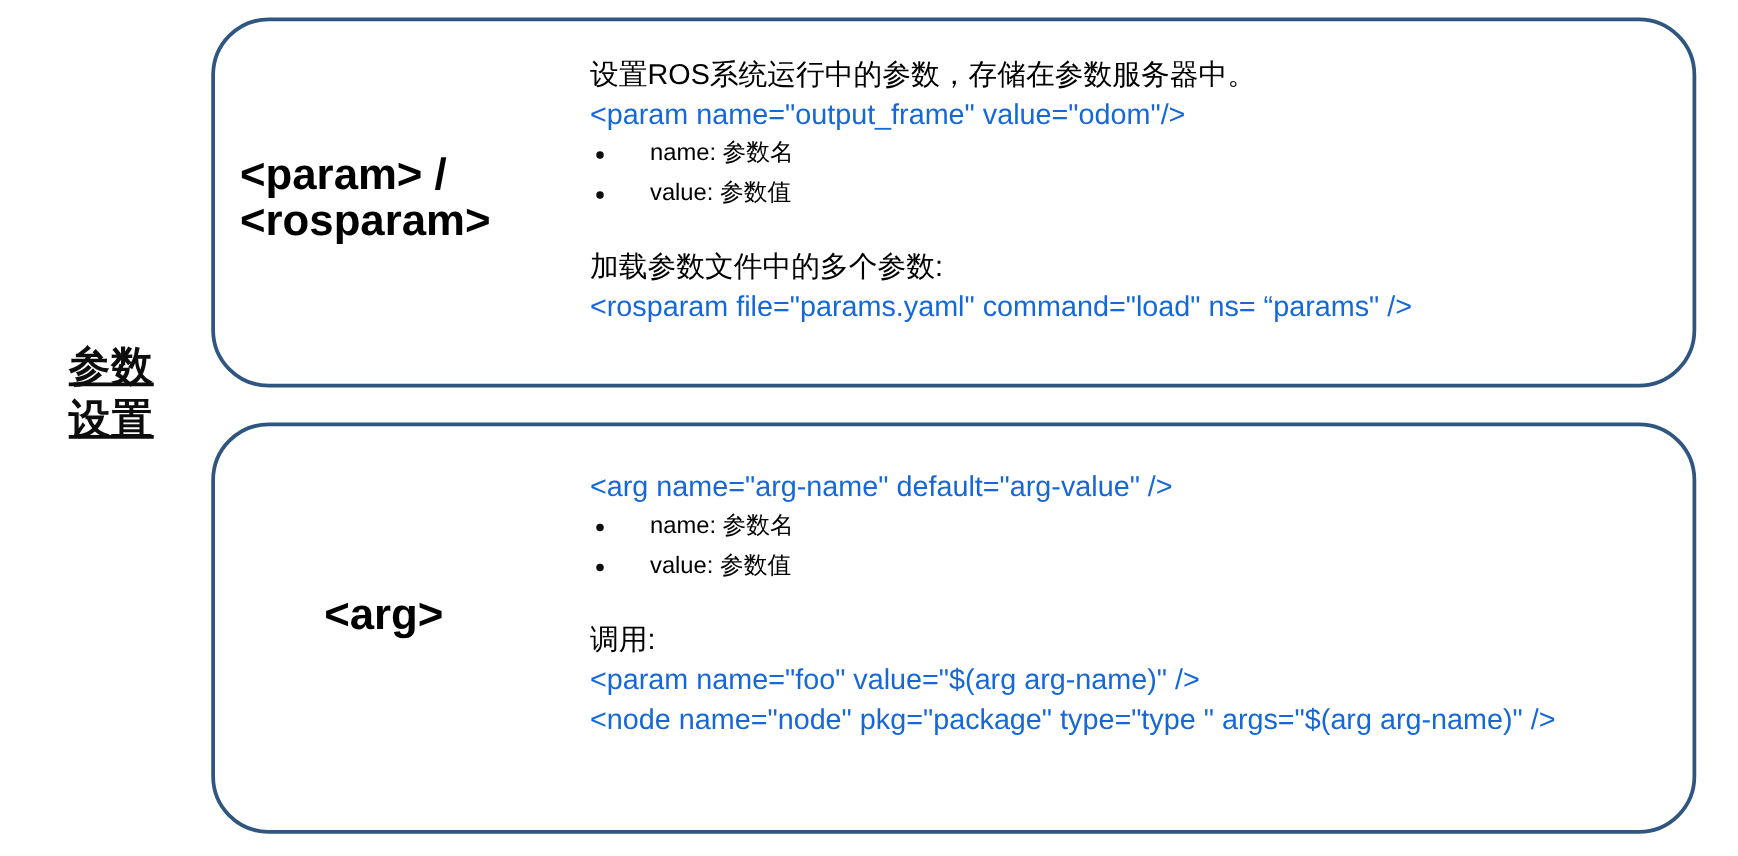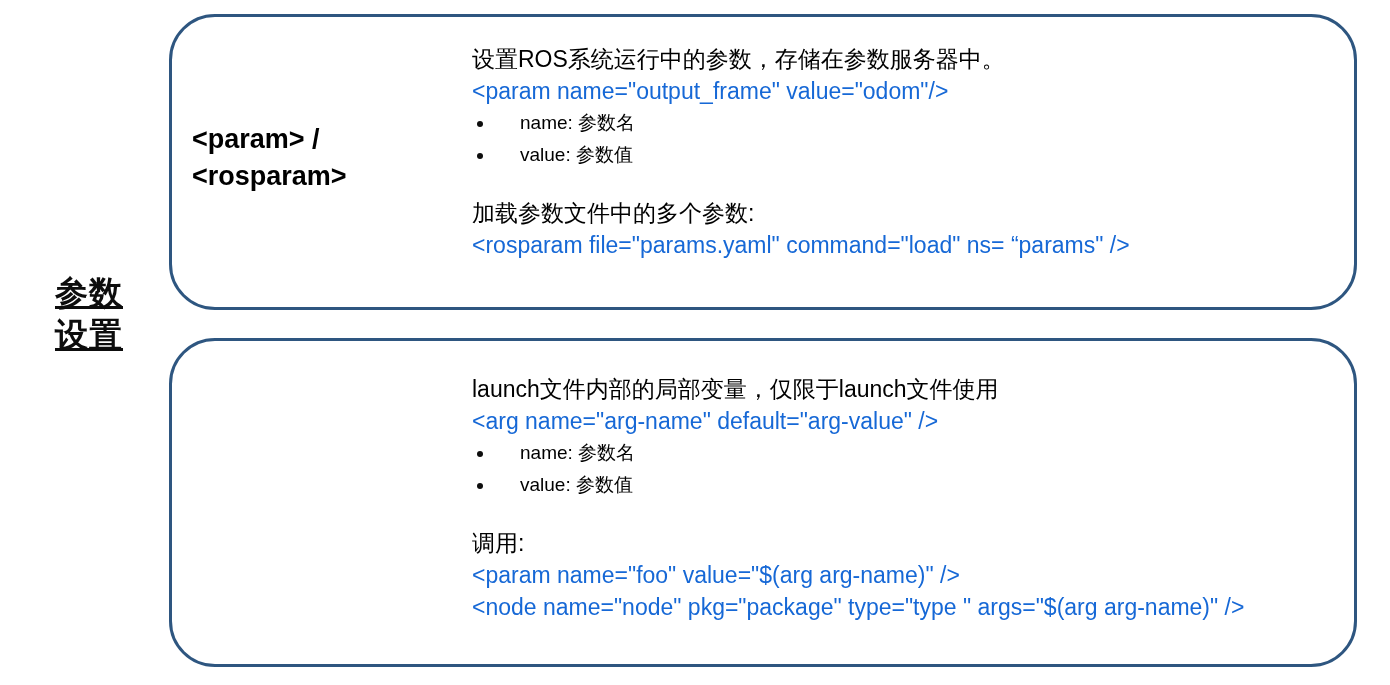--- a/index.html
+++ b/index.html
@@ -49,21 +49,21 @@
     left: 169px;
     top: 338px;
     width: 1188px;
     height: 329px;
   }
 
   
   .box-tag {
     position: absolute;
     font-weight: bold;
-    font-size: 27px;
+    font-size: 35px;
     line-height: 37px;
     color: #000000;
     white-space: nowrap;
   }
   #tag-param {
     left: 20px;
     top: 104px;
     width: 230px;
   }
   #tag-arg {
@@ -151,23 +151,25 @@
 
     <div class="spacer"></div>
 
     <div class="line">加载参数文件中的多个参数:</div>
     <div class="line code">&lt;rosparam file="params.yaml" command="load" ns= “params" /&gt;</div>
   </div>
 </div>
 
 <div class="box" id="box-arg">
 
+  <div class="box-tag" id="tag-arg">
+    <div>&lt;arg&gt;</div>
+  </div>
 
   <div class="content">
-    <div class="line">launch文件内部的局部变量，仅限于launch文件使用</div>
     <div class="line code">&lt;arg name="arg-name"  default="arg-value" /&gt;</div>
 
     <ul class="bullets">
       <li>
         <span class="dot"></span>
         <span>name: 参数名</span>
       </li>
       <li>
         <span class="dot"></span>
         <span>value: 参数值</span>

